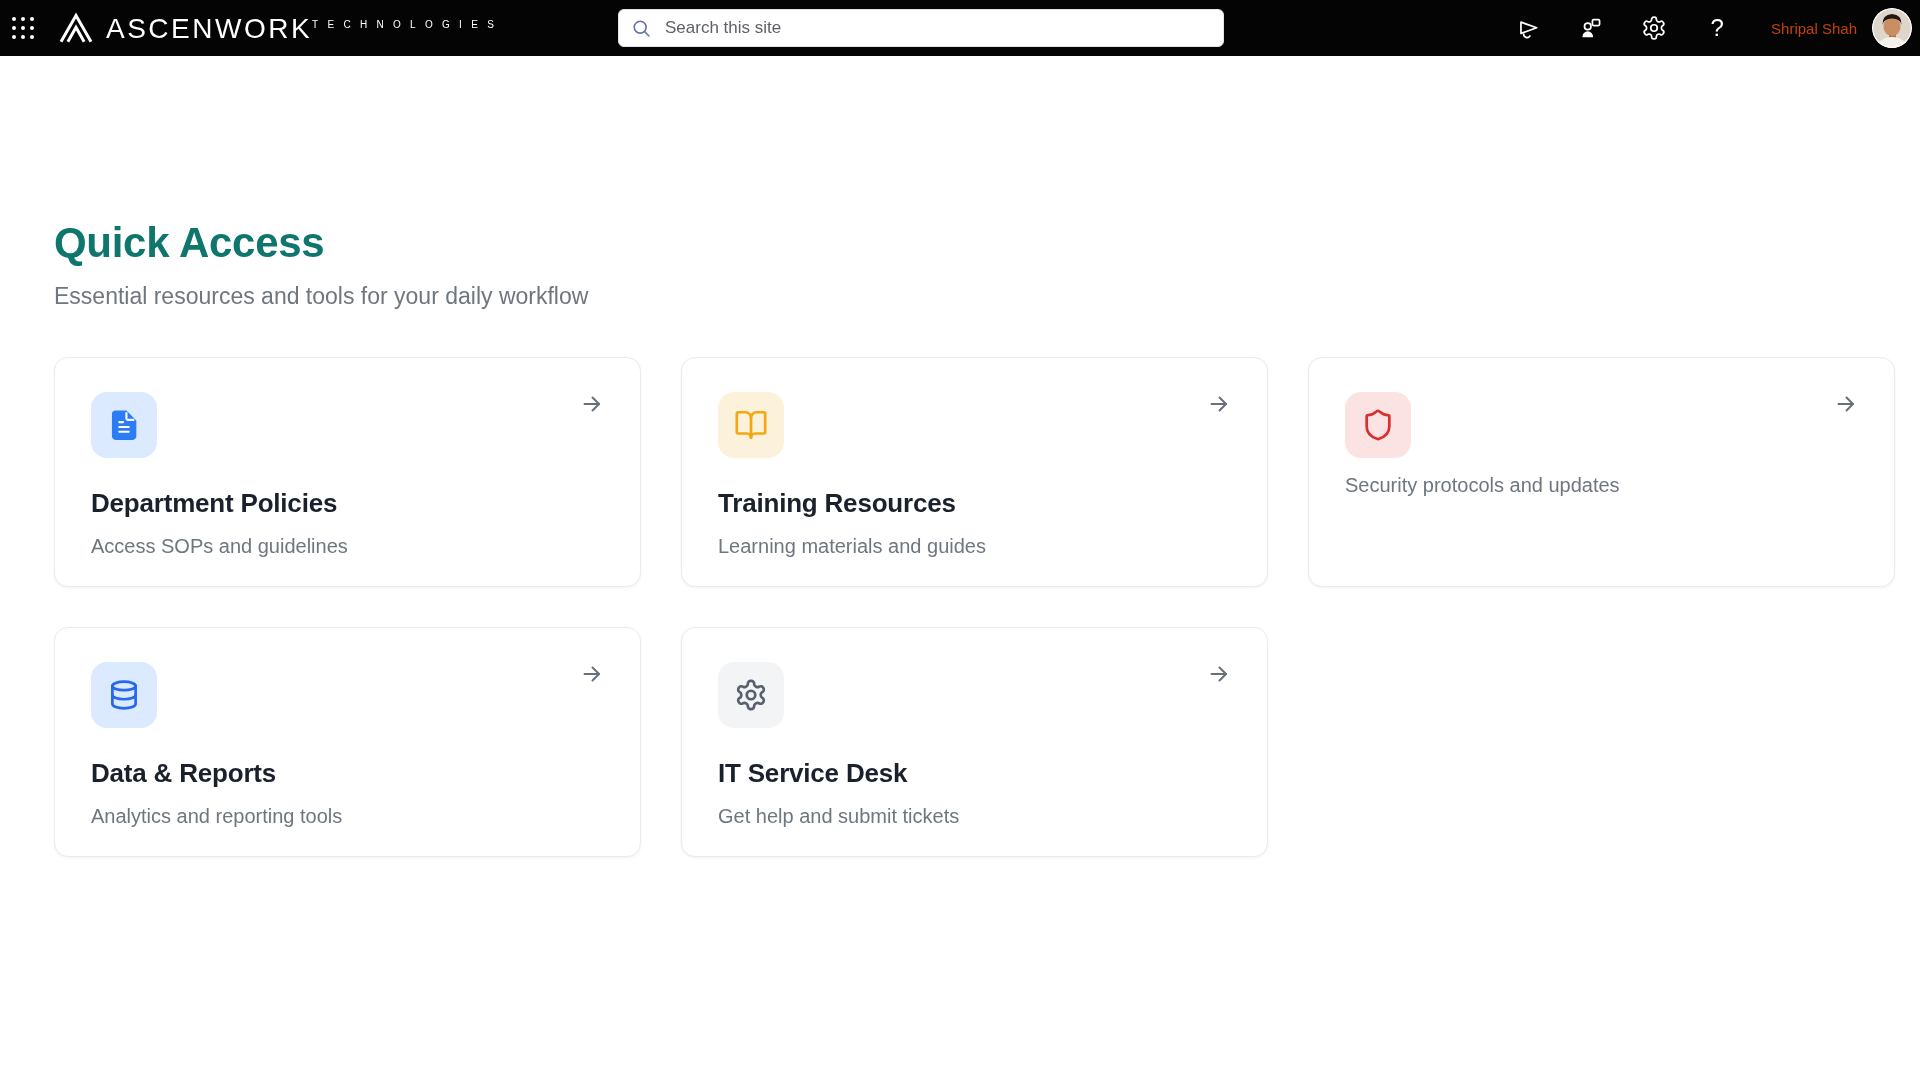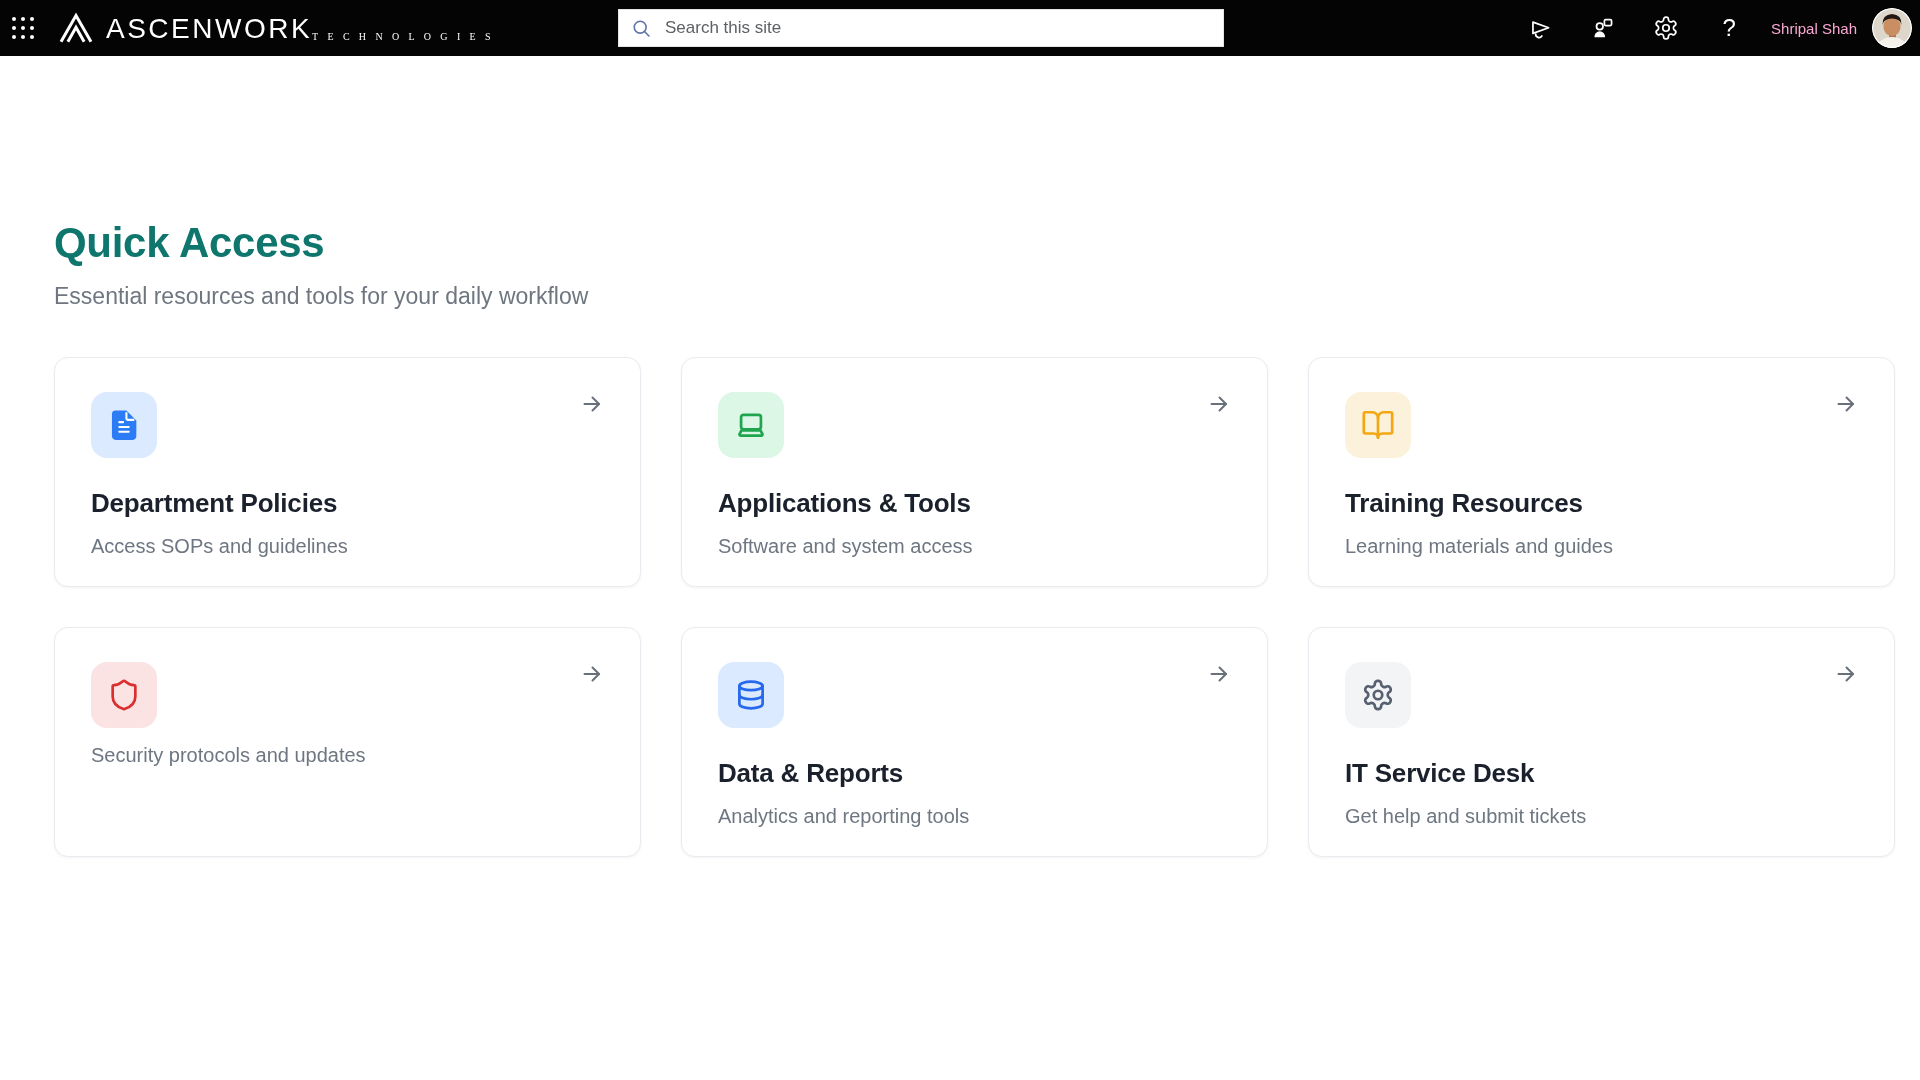--- a/index.html
+++ b/index.html
@@ -19,41 +19,41 @@
   .waffle-btn {
     width: 46px; height: 56px; display: flex; align-items: center; justify-content: center;
     background: none; border: none; cursor: pointer; padding: 0;
   }
   .waffle { display: grid; grid-template-columns: repeat(3, 4px); gap: 5px; }
   .waffle i { width: 4px; height: 4px; background: #fff; border-radius: 50%; }
 
   .logo { display: flex; align-items: center; gap: 9px; margin-left: 9px; cursor: pointer; }
   .logo-text { display: flex; flex-direction: row; }
   .logo-name { color: #fff; font-size: 28px; font-weight: 400; letter-spacing: 2.5px; line-height: 27px; white-space: nowrap; }
-  .logo-sub  { color: #fff; font-size: 10px; font-weight: 400; letter-spacing: 9.3px; margin-top: 16px; white-space: nowrap; font-family: Liberation Serif, serif; }
+  .logo-sub  { color: #fff; font-size: 10px; font-weight: 400; letter-spacing: 9.3px; margin-top: 4px; white-space: nowrap; }
 
   .search {
     position: absolute; left: 618px; top: 9px; width: 606px; height: 38px;
-    background: #fff; border: 1px solid #e4e4e4; border-radius: 0;
+    background: #fff; border: 1px solid #e4e4e4; border-radius: 6px;
     display: flex; align-items: center; padding: 0 12px;
   }
   .search input {
     border: none; outline: none; flex: 1; font-size: 17px; color: #333;
     margin-left: 11px; font-family: inherit; background: transparent;
   }
   .search input::placeholder { color: #5d6166; opacity: 1; }
 
   .top-actions { margin-left: auto; display: flex; align-items: center; padding-right: 8px; }
   .icon-btn {
     background: none; border: none; cursor: pointer; padding: 0;
     width: 28px; height: 28px; margin-left: 35px;
     display: flex; align-items: center; justify-content: center;
   }
   .help-btn span { color: #fff; font-size: 24px; font-weight: 400; line-height: 1; }
-  .user-name { color: #f9a8d4; font-size: 15px; margin-left: 28px; cursor: pointer; white-space: nowrap; }
+  .user-name { color: #c2410c; font-size: 15px; margin-left: 40px; cursor: pointer; white-space: nowrap; }
   .avatar-btn {
     margin-left: 15px; width: 40px; height: 40px; border-radius: 50%;
     border: none; padding: 0; background: none; cursor: pointer; overflow: hidden;
   }
 
   
   .main { padding: 0 25px 0 54px; }
   .page-title {
     margin: 162px 0 0; font-size: 42px; font-weight: 700;
     color: #0f766e; letter-spacing: -0.3px; line-height: 1.2;
@@ -188,38 +188,20 @@
     <span class="card-arrow">
       <svg width="24" height="24" viewBox="0 0 24 24" fill="none" stroke="#68707a" stroke-width="2" stroke-linecap="round" stroke-linejoin="round">
         <path d="M4.5 12h14.5"></path>
             <path d="m12.5 5.5 6.5 6.5-6.5 6.5"></path>
       </svg>
     </span>
     <h3 class="card-title">Department Policies</h3>
     <p class="card-desc">Access SOPs and guidelines</p>
   </div>
 
-  <div class="card">
-    <div class="tile" style="background: rgb(220, 247, 230);">
-      <span class="tile-icon" style="display:flex;">
-            <svg width="34" height="34" viewBox="0 0 24 24" fill="none" stroke="#1fa54e" stroke-width="1.9" stroke-linecap="round" stroke-linejoin="round">
-      <rect x="5" y="4.8" width="14" height="10.2" rx="1.7"></rect>
-      <path d="M5.2 15.9h13.6l1.2 2.4a.8.8 0 0 1-.72 1.16H4.72A.8.8 0 0 1 4 18.3z"></path>
-    </svg>
-          </span>
-    </div>
-    <span class="card-arrow">
-      <svg width="24" height="24" viewBox="0 0 24 24" fill="none" stroke="#68707a" stroke-width="2" stroke-linecap="round" stroke-linejoin="round">
-        <path d="M4.5 12h14.5"></path>
-            <path d="m12.5 5.5 6.5 6.5-6.5 6.5"></path>
-      </svg>
-    </span>
-    <h3 class="card-title">Applications &amp; Tools</h3>
-    <p class="card-desc">Software and system access</p>
-  </div>
 
   <div class="card">
     <div class="tile" style="background: rgb(252, 242, 219);">
       <span class="tile-icon" style="display:flex;">
             <svg width="34" height="34" viewBox="0 0 24 24" fill="none" stroke="#f2a713" stroke-width="1.9" stroke-linecap="round" stroke-linejoin="round">
       <path d="M12 7v14"></path>
       <path d="M3 18a1 1 0 0 1-1-1V4a1 1 0 0 1 1-1h5a4 4 0 0 1 4 4 4 4 0 0 1 4-4h5a1 1 0 0 1 1 1v13a1 1 0 0 1-1 1h-6a3 3 0 0 0-3 3 3 3 0 0 0-3-3z"></path>
     </svg>
           </span>
     </div>

